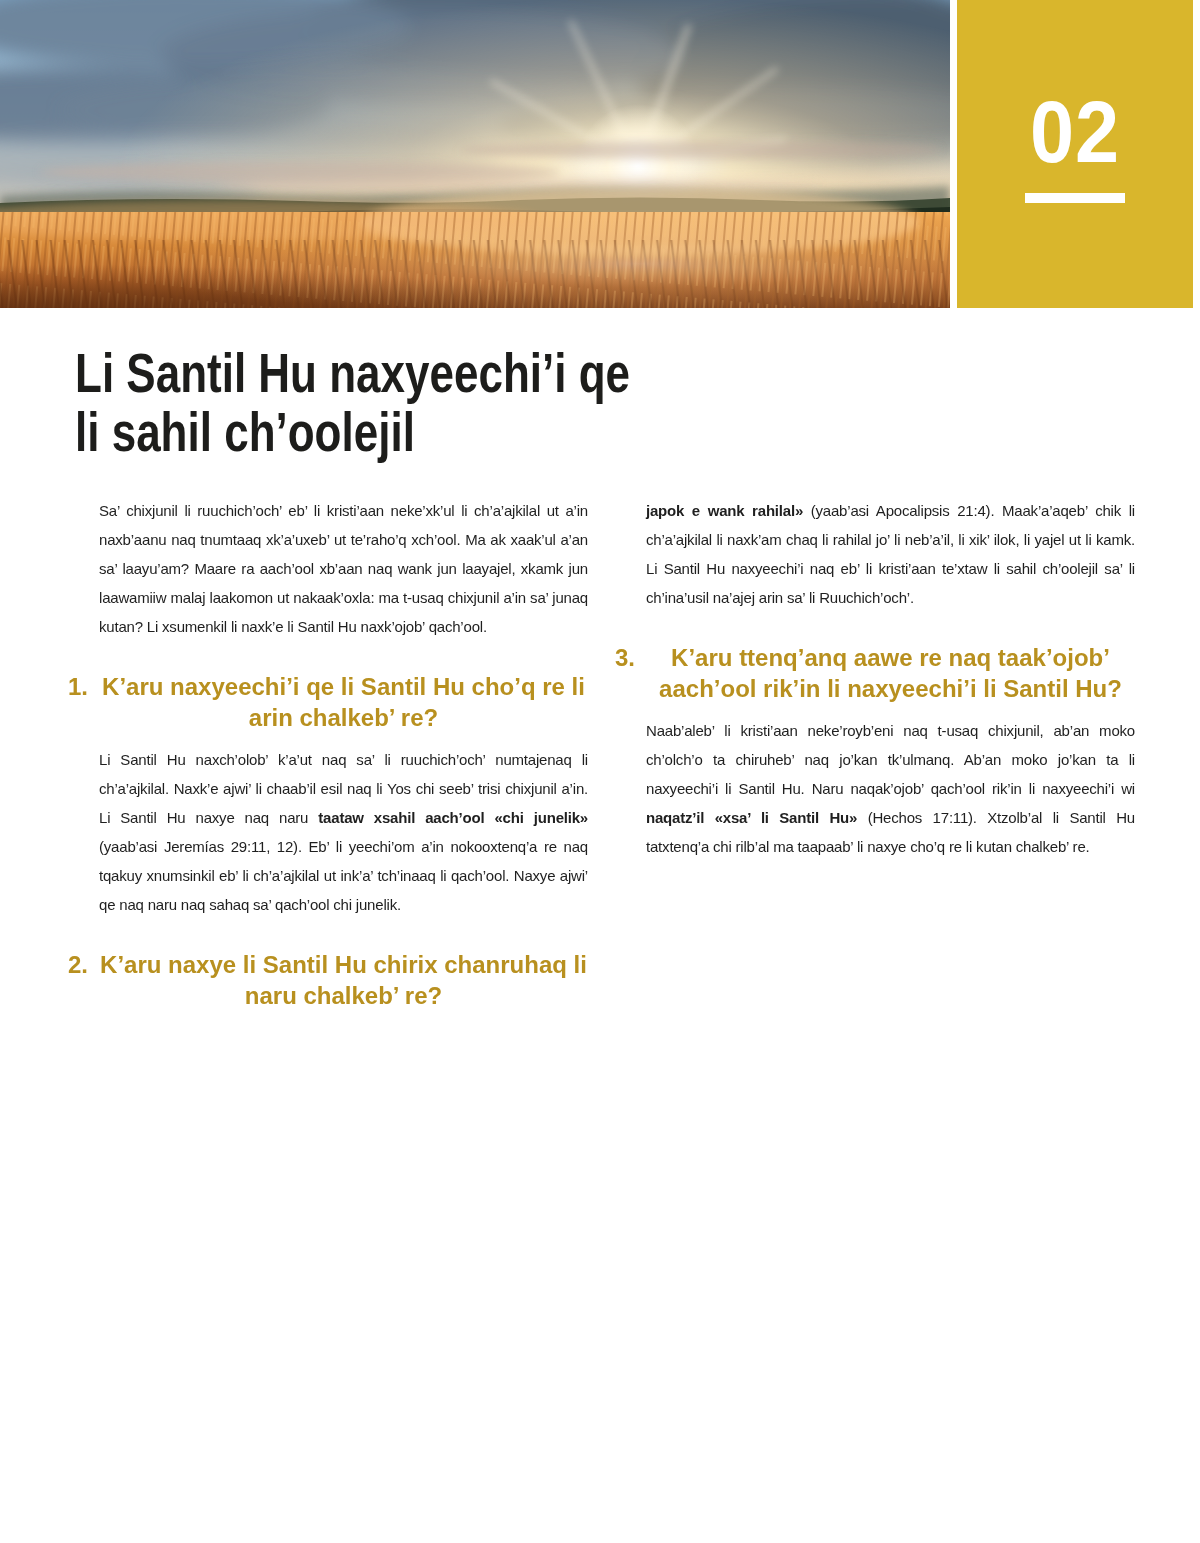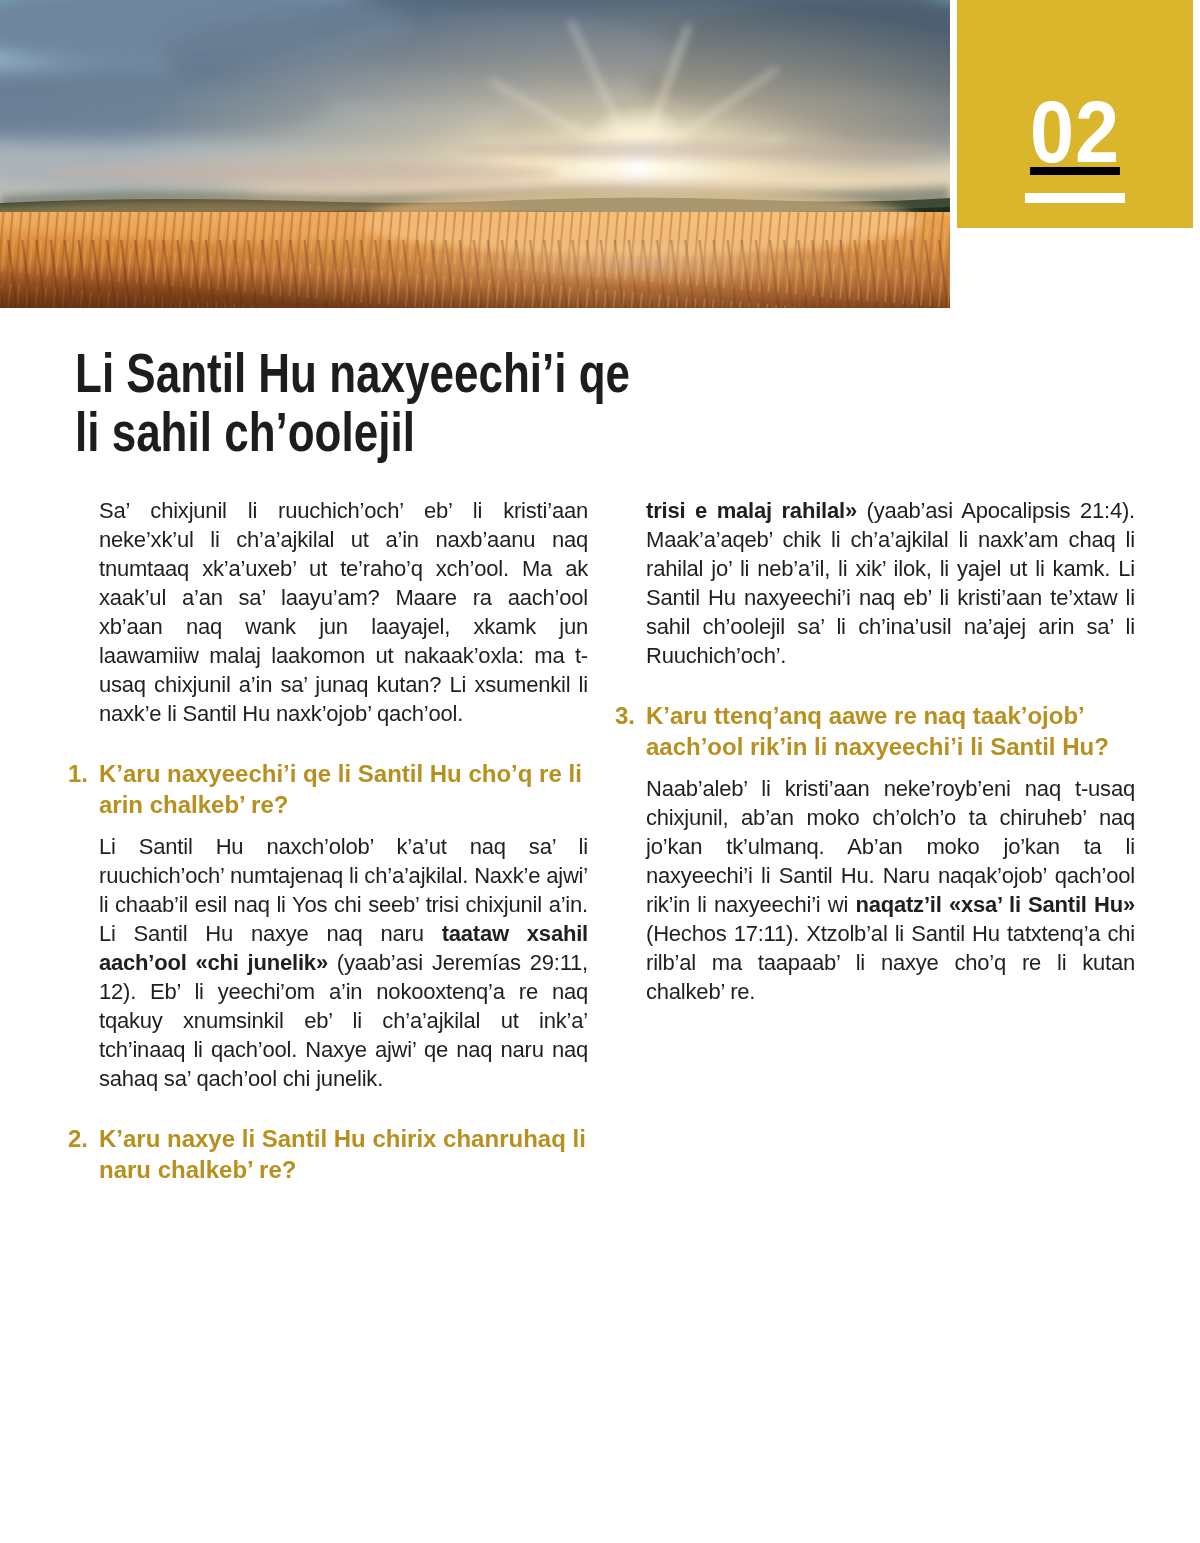--- a/index.html
+++ b/index.html
@@ -6,22 +6,22 @@
   .page {
     position:relative; width:1200px; height:1543px; background:#ffffff;
     font-family:"Liberation Sans", sans-serif; overflow:hidden;
   }
 
   
   .photo { position:absolute; left:0; top:0; width:950px; height:308px; }
   .photo svg { display:block; width:100%; height:100%; }
 
   .chapter {
-    position:absolute; left:957px; top:0; width:236px; height:228px;
-    background:#d9b62c; text-align:center;text-decoration:underline;
+    position:absolute; left:957px; top:0; width:236px; height:308px;
+    background:#d9b62c; text-align:center;
   }
   .chapter-num {
     margin-top:88px; font-size:88px; line-height:1; font-weight:bold;
     color:#ffffff; transform:scaleX(0.9); letter-spacing:1px;
   }
   .chapter-underline { width:100px; height:10px; background:#ffffff; margin:17px auto 0; }
 
   
   .title {
     position:absolute; left:75px; top:344px; margin:0;
@@ -31,32 +31,32 @@
   .tline { display:block; }
 
   
   .columns {
     position:absolute; left:68px; top:496px; width:1068px;
     display:flex; gap:27px;
   }
   .col { width:520px; }
 
   .body {
-    margin:0 0 0 31px; font-size:22px; line-height:29px; color:#1f1f1f;
+    margin:0 0 0 31px; font-size:15px; line-height:29px; color:#1f1f1f;
     text-align:justify; letter-spacing:-0.2px;
   }
   .b { font-weight:bold; }
 
   .question { margin-top:30px; }
   .q-heading {
     display:flex; margin:0 0 12px 0; font-size:24px; line-height:31px;
     font-weight:bold; color:#b8901f;
   }
   .q-num { flex:0 0 31px; }
-  .q-text { flex:1; }
+  .q-text { flex:1;text-align:center; }
 </style>
 </head>
 <body>
 
 <div class="page">
 
   <div class="photo">
     <svg viewBox="0 0 950 308" preserveAspectRatio="none" aria-hidden="true">
       <defs>
         <linearGradient id="sky" x1="0" y1="0" x2="0" y2="1">
@@ -179,21 +179,21 @@
 
       <section class="question">
         <h2 class="q-heading">
           <span class="q-num">2.</span>
           <span class="q-text">K’aru naxye li Santil Hu chirix chanruhaq li naru chalkeb’ re?</span>
         </h2>
       </section>
     </div>
 
     <div class="col">
-      <p class="body"><span class="b">trisi e malaj rahilal»</span><span> (yaab’asi Apocalipsis 21:4). Maak’a’aqeb’ chik li ch’a’ajkilal li naxk’am chaq li rahilal jo’ li neb’a’il, li xik’ ilok, li yajel ut li kamk. Li Santil Hu naxyeechi’i naq eb’ li kristi’aan te’xtaw li sahil ch’oolejil sa’ li ch’ina’usil na’ajej arin sa’ li Ruuchich’och’.</span></p>
+      <p class="body"><span class="b">japok e wank rahilal»</span><span> (yaab’asi Apocalipsis 21:4). Maak’a’aqeb’ chik li ch’a’ajkilal li naxk’am chaq li rahilal jo’ li neb’a’il, li xik’ ilok, li yajel ut li kamk. Li Santil Hu naxyeechi’i naq eb’ li kristi’aan te’xtaw li sahil ch’oolejil sa’ li ch’ina’usil na’ajej arin sa’ li Ruuchich’och’.</span></p>
 
       <section class="question">
         <h2 class="q-heading">
           <span class="q-num">3.</span>
           <span class="q-text">K’aru ttenq’anq aawe re naq taak’ojob’ aach’ool rik’in li naxyeechi’i li Santil Hu?</span>
         </h2>
         <p class="body"><span>Naab’aleb’ li kristi’aan neke’royb’eni naq t-usaq chixjunil, ab’an moko ch’olch’o ta chiruheb’ naq jo’kan tk’ulmanq. Ab’an moko jo’kan ta li naxyeechi’i li Santil Hu. Naru naqak’ojob’ qach’ool rik’in li naxyeechi’i wi </span><span class="b">naqatz’il «xsa’ li Santil Hu»</span><span> (Hechos 17:11). Xtzolb’al li Santil Hu tatxtenq’a chi rilb’al ma taapaab’ li naxye cho’q re li kutan chalkeb’ re.</span></p>
       </section>
     </div>
 

